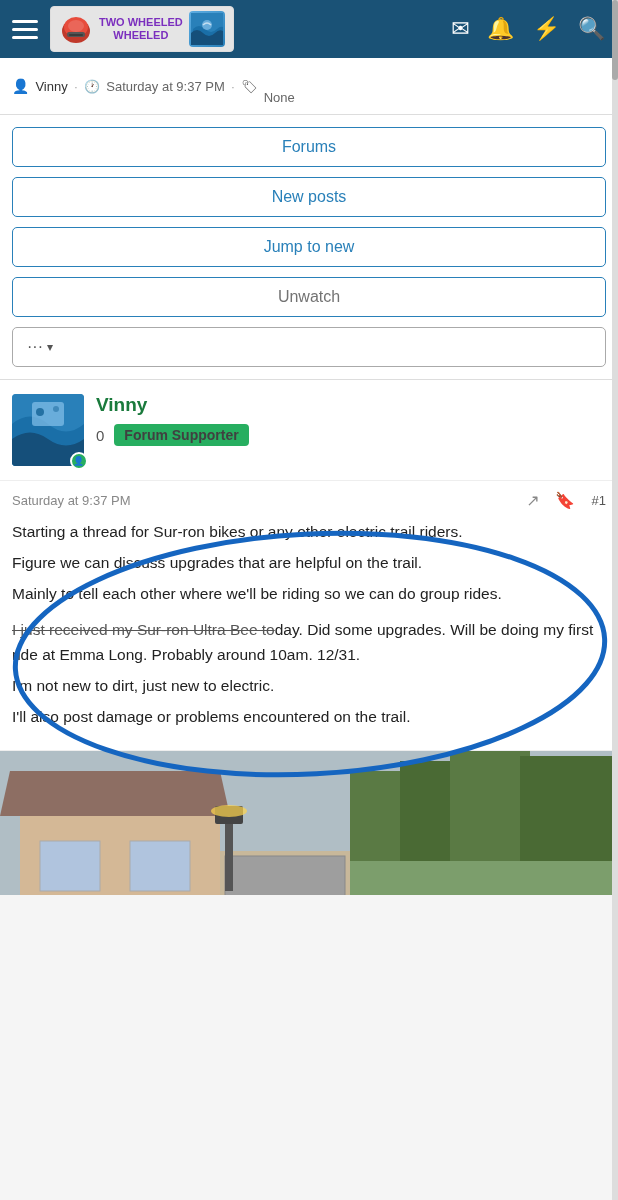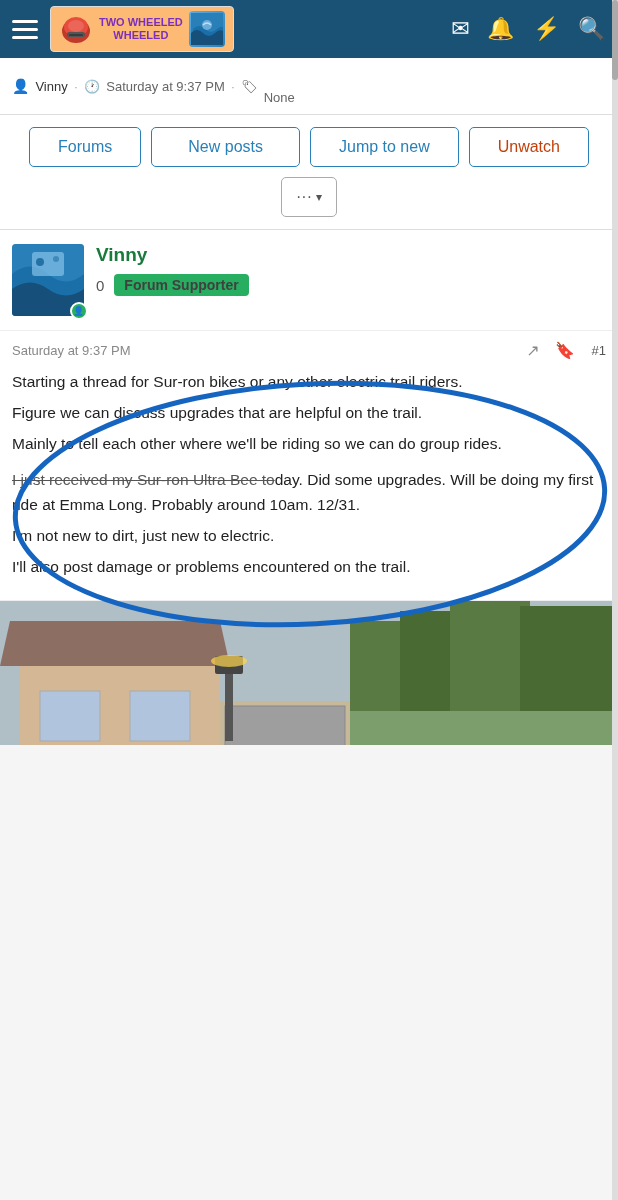--- a/index.html
+++ b/index.html
@@ -9,21 +9,21 @@
 </head>
 <body>
 
 <header style="background:#1a5276;display:flex;align-items:center;padding:8px 12px;gap:12px;height:58px;">
   <div style="display:flex;flex-direction:column;gap:5px;cursor:pointer;">
     <span style="display:block;width:26px;height:3px;background:white;border-radius:2px;"></span>
     <span style="display:block;width:26px;height:3px;background:white;border-radius:2px;"></span>
     <span style="display:block;width:26px;height:3px;background:white;border-radius:2px;"></span>
   </div>
 
-  <div style="background:#fdba74;border-radius:4px;padding:4px 8px;display:flex;align-items:center;gap:6px;border:1px solid #ddd;">
+  <div style="background:#e5e5e5;border-radius:4px;padding:4px 8px;display:flex;align-items:center;gap:6px;border:1px solid #ddd;">
 
     <div style="width:34px;height:34px;position:relative;flex-shrink:0;">
       <svg width="34" height="34" viewBox="0 0 34 34">
         <ellipse cx="17" cy="19" rx="14" ry="12" fill="#c0392b"></ellipse>
         <ellipse cx="17" cy="15" rx="12" ry="10" fill="#e74c3c"></ellipse>
         <rect x="8" y="20" width="18" height="5" rx="2" fill="#555"></rect>
         <rect x="10" y="22" width="14" height="2" rx="1" fill="#222" opacity="0.5"></rect>
         <ellipse cx="17" cy="14" rx="8" ry="6" fill="white" opacity="0.15"></ellipse>
       </svg>
     </div>
@@ -59,25 +59,25 @@
   <span style="font-size:14px;">👤</span>
   <span style="color:#333;font-weight:500;">Vinny</span>
   <span style="color:#aaa;">·</span>
   <span style="font-size:13px;">🕐</span>
   <span style="color:#666;">Saturday at 9:37 PM</span>
   <span style="color:#aaa;">·</span>
   <span style="font-size:13px;">🏷</span>
   <span style="color:#666;margin-top:23px;">None</span>
 </div>
 
-<div style="background:#fff;padding:12px;display:flex;flex-wrap:wrap;gap:10px;border-bottom:1px solid #ddd;justify-content:center;">
+<div style="background:#fff;padding:12px;display:flex;flex-wrap:wrap;gap:10px;border-bottom:1px solid #ddd;justify-content:center;flex-direction:column;">
   <button style="border:1.5px solid #2980b9;background:#fff;color:#2980b9;border-radius:5px;padding:10px 28px;font-size:16px;cursor:pointer;">Forums</button>
   <button style="border:1.5px solid #2980b9;background:#fff;color:#2980b9;border-radius:5px;padding:10px 36px;font-size:16px;cursor:pointer;">New posts</button>
   <button style="border:1.5px solid #2980b9;background:#fff;color:#2980b9;border-radius:5px;padding:10px 28px;font-size:16px;cursor:pointer;">Jump to new</button>
-  <button style="border:1.5px solid #2980b9;background:#fff;color:#c2410c;border-radius:5px;padding:10px 28px;font-size:16px;cursor:pointer;">Unwatch</button>
+  <button style="border:1.5px solid #2980b9;background:#fff;color:#737373;border-radius:5px;padding:10px 28px;font-size:16px;cursor:pointer;">Unwatch</button>
   <button style="border:1.5px solid #aaa;background:#fff;color:#555;border-radius:5px;padding:10px 14px;font-size:16px;cursor:pointer;display:flex;align-items:center;gap:4px;">
     <span>···</span>
     <span style="font-size:12px;">▾</span>
   </button>
 </div>
 
 <div style="background:#fff;padding:14px 12px;display:flex;align-items:flex-start;gap:12px;border-bottom:1px solid #eee;">
   <div style="position:relative;flex-shrink:0;">
     <div style="width:72px;height:72px;border-radius:4px;overflow:hidden;background:linear-gradient(135deg,#5dade2,#1a5276);">
       <svg width="72" height="72" viewBox="0 0 72 72">

